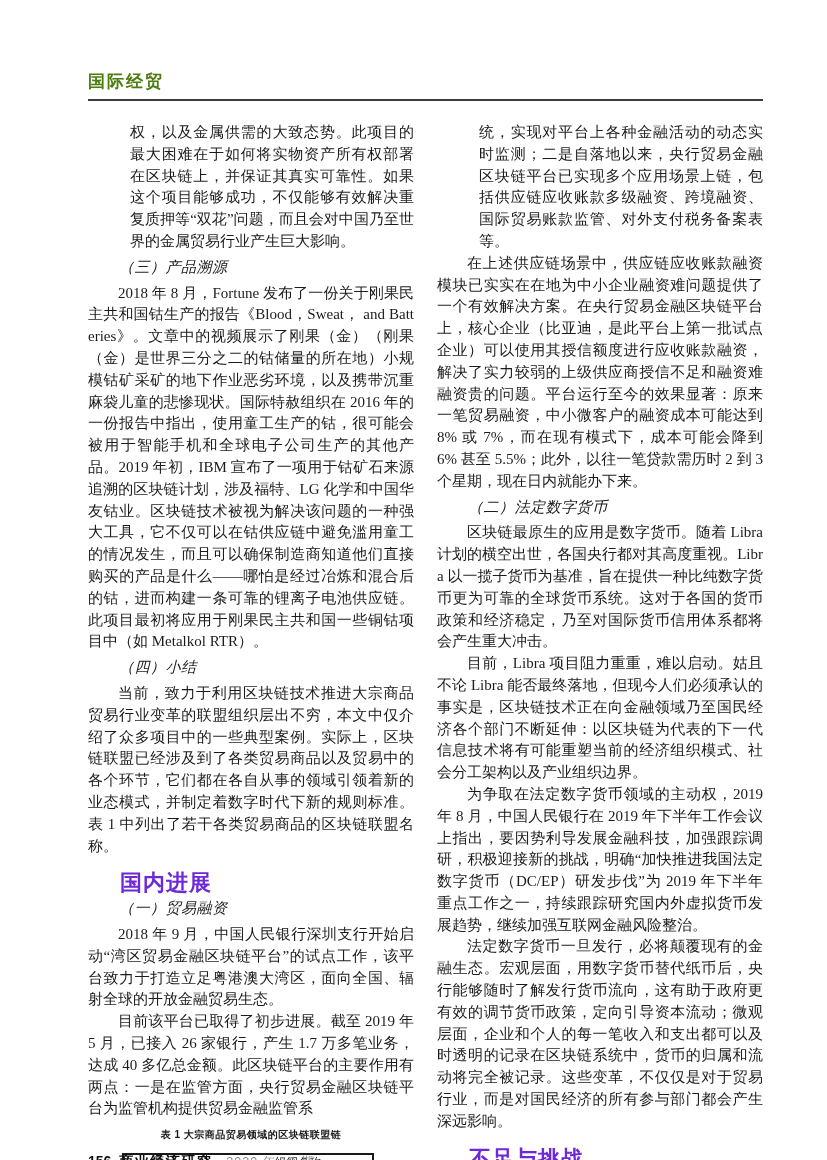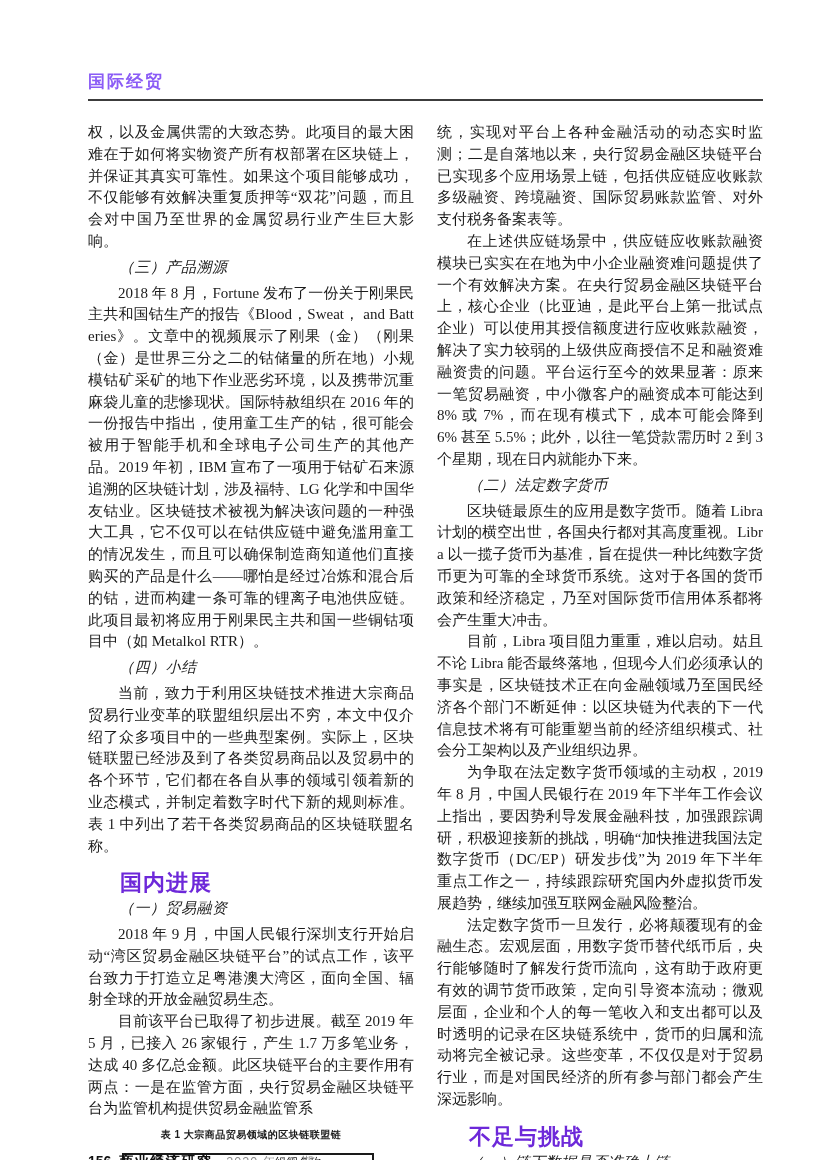--- a/index.html
+++ b/index.html
@@ -5,27 +5,27 @@
   html,body{margin:0;padding:0;}
   body{
     width:827px;height:1160px;background:#ffffff;
     font-family:"Liberation Serif","DejaVu Serif",serif;
     color:#1b1b1b;
   }
   .page{position:relative;width:827px;height:1160px;background:#fff;overflow:hidden;}
   .content{position:absolute;left:88px;top:70px;width:675px;}
   .category{
     font-family:Liberation Mono, monospace;
-    font-weight:bold;font-size:17px;letter-spacing:2px;color:#8b5cf6;
+    font-weight:bold;font-size:17px;letter-spacing:2px;color:#4d7c0f;
   }
   .rule{height:0;border-top:2px solid #3c3c3c;margin-top:6px;}
   .columns{display:flex;justify-content:space-between;margin-top:21px;}
   .col{width:326px;font-size:15px;line-height:21.8px;text-align:justify;text-justify:inter-character;}
   .para{margin:0;text-indent:2em;word-break:break-all;}
-  .para.no-indent{text-indent:0;}
+  .para.no-indent{text-indent:0;margin-left:42px;}
   .sub-heading{margin:4px;font-style:italic;text-indent:1.8em;letter-spacing:0.5px;}
   .sec-heading{
     font-family:"Liberation Sans","DejaVu Sans",sans-serif;
     font-size:22px;font-weight:bold;color:#6d28d9;
     margin:15px 0 2px;text-indent:1.45em;letter-spacing:1px;line-height:22px;
   }
   .tbl-title{
     font-family:"Liberation Sans","DejaVu Sans",sans-serif;
     font-weight:bold;font-size:10px;text-align:center;
     margin:4px 0 7px;letter-spacing:0.5px;

